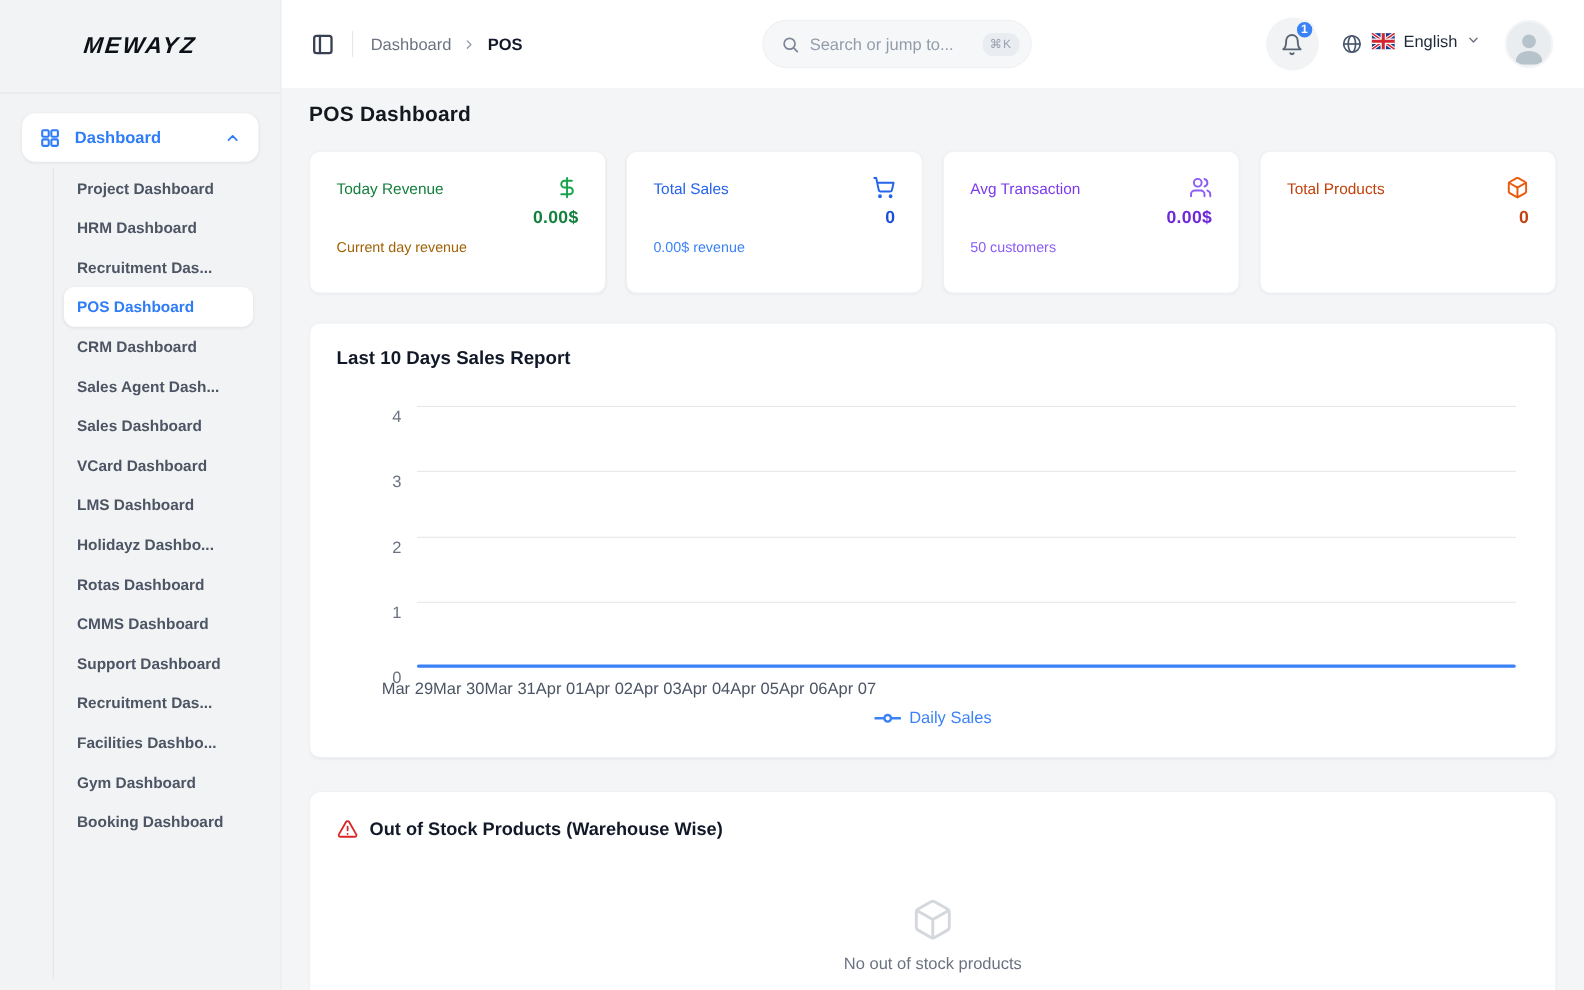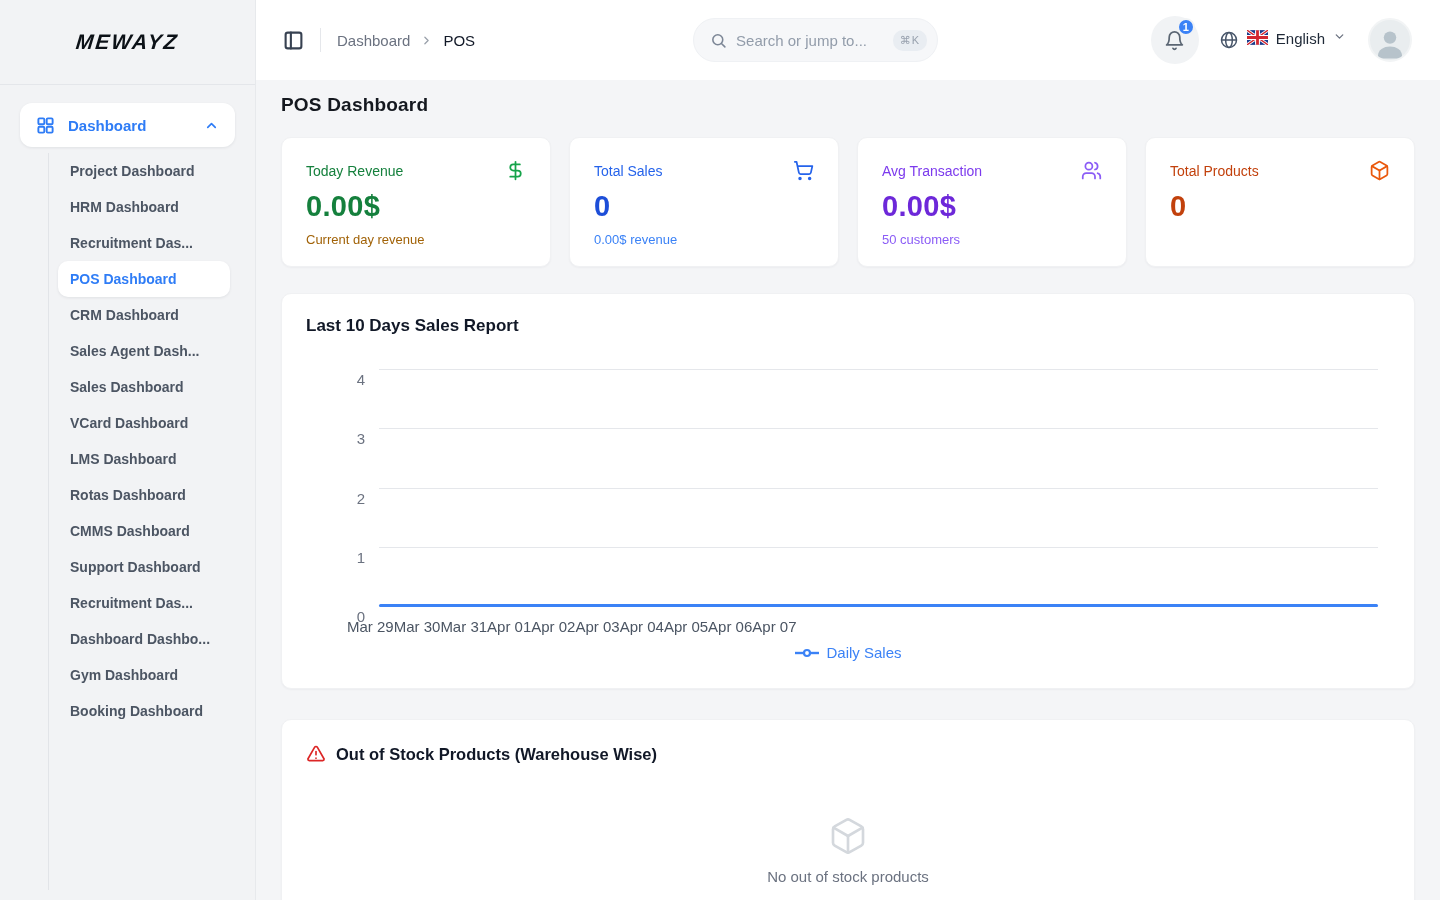--- a/index.html
+++ b/index.html
@@ -49,21 +49,21 @@
   
   .main { flex:1; display:flex; flex-direction:column; height:900px; }
   .topbar {
     height:80px; min-height:80px; background:#ffffff;
     display:flex; align-items:center; padding:0 28px 0 27px;
   }
   .icon-btn { background:none; border:none; cursor:pointer; display:flex; align-items:center; }
   .topbar-divider { width:1px; height:24px; background:#e5e7eb; margin:0 16px; }
   .breadcrumb { display:flex; align-items:center; gap:10px; font-size:15px; }
   .crumb-root { color:#6b7280; cursor:pointer; }
-  .crumb-current { color:#111827; font-weight:400; }
+  .crumb-current { color:#111827; font-weight:700; }
 
   .search-wrap {
     margin-left:218px; width:245px; height:44px; background:#f6f7f9;
     border:1px solid #eff1f4; border-radius:22px; display:flex; align-items:center;
     padding:0 10px 0 16px; gap:9px;
   }
   .search-wrap input {
     border:none; outline:none; background:transparent; flex:1; min-width:0;
     font-size:15px; color:#374151; font-family:inherit;
   }
@@ -98,21 +98,21 @@
   .page-title { font-size:19px; font-weight:800; color:#14181f; letter-spacing:.2px; }
 
   .stats-row { margin-top:21px; display:grid; grid-template-columns:repeat(4,1fr); gap:18px; }
   .card {
     background:#fff; border:1px solid #f0f1f3; border-radius:10px;
     box-shadow:0 1px 2px rgba(16,24,40,.04);
   }
   .stat-card { height:130px; padding:22px 24px; }
   .stat-top { display:flex; align-items:center; justify-content:space-between; }
   .stat-label { font-size:14px; font-weight:500; }
-  .stat-value { font-size:29px; font-weight:800; margin-top:9px; letter-spacing:.3px; }
+  .stat-value { font-size:16px; font-weight:800; margin-top:9px; letter-spacing:.3px;text-align:right; }
   .stat-sub { font-size:13px; margin-top:9px; }
 
   .chart-card { margin-top:26px; padding:22px 24px; height:396px; }
   .card-title { font-size:17px; font-weight:800; color:#111827; }
   .plot { position:relative; margin:33px 12px 0 73px; height:237px; }
   .gridline { position:absolute; left:0; right:0; height:1px; background:#e5e7eb; }
   .y-label {
     position:absolute; right:calc(100% + 14px); margin-top:3px; transform:translateY(-50%);
     font-size:15px; color:#6b7280; line-height:16px;
   }
@@ -158,25 +158,26 @@
   <nav class="submenu" id="sidebar-items">
       <div class="sub-item">Project Dashboard</div>
       <div class="sub-item">HRM Dashboard</div>
       <div class="sub-item">Recruitment Das...</div>
       <div class="sub-item active">POS Dashboard</div>
       <div class="sub-item">CRM Dashboard</div>
       <div class="sub-item">Sales Agent Dash...</div>
       <div class="sub-item">Sales Dashboard</div>
       <div class="sub-item">VCard Dashboard</div>
       <div class="sub-item">LMS Dashboard</div>
+      <div class="sub-item">Holidayz Dashbo...</div>
       <div class="sub-item">Rotas Dashboard</div>
       <div class="sub-item">CMMS Dashboard</div>
       <div class="sub-item">Support Dashboard</div>
       <div class="sub-item">Recruitment Das...</div>
-      <div class="sub-item">Dashboard Dashbo...</div>
+      <div class="sub-item">Facilities Dashbo...</div>
       <div class="sub-item">Gym Dashboard</div>
       <div class="sub-item">Booking Dashboard</div>
     </nav>
 </aside>
 
 <div class="main">
 
   <header class="topbar">
     <button class="icon-btn">
       <span>

